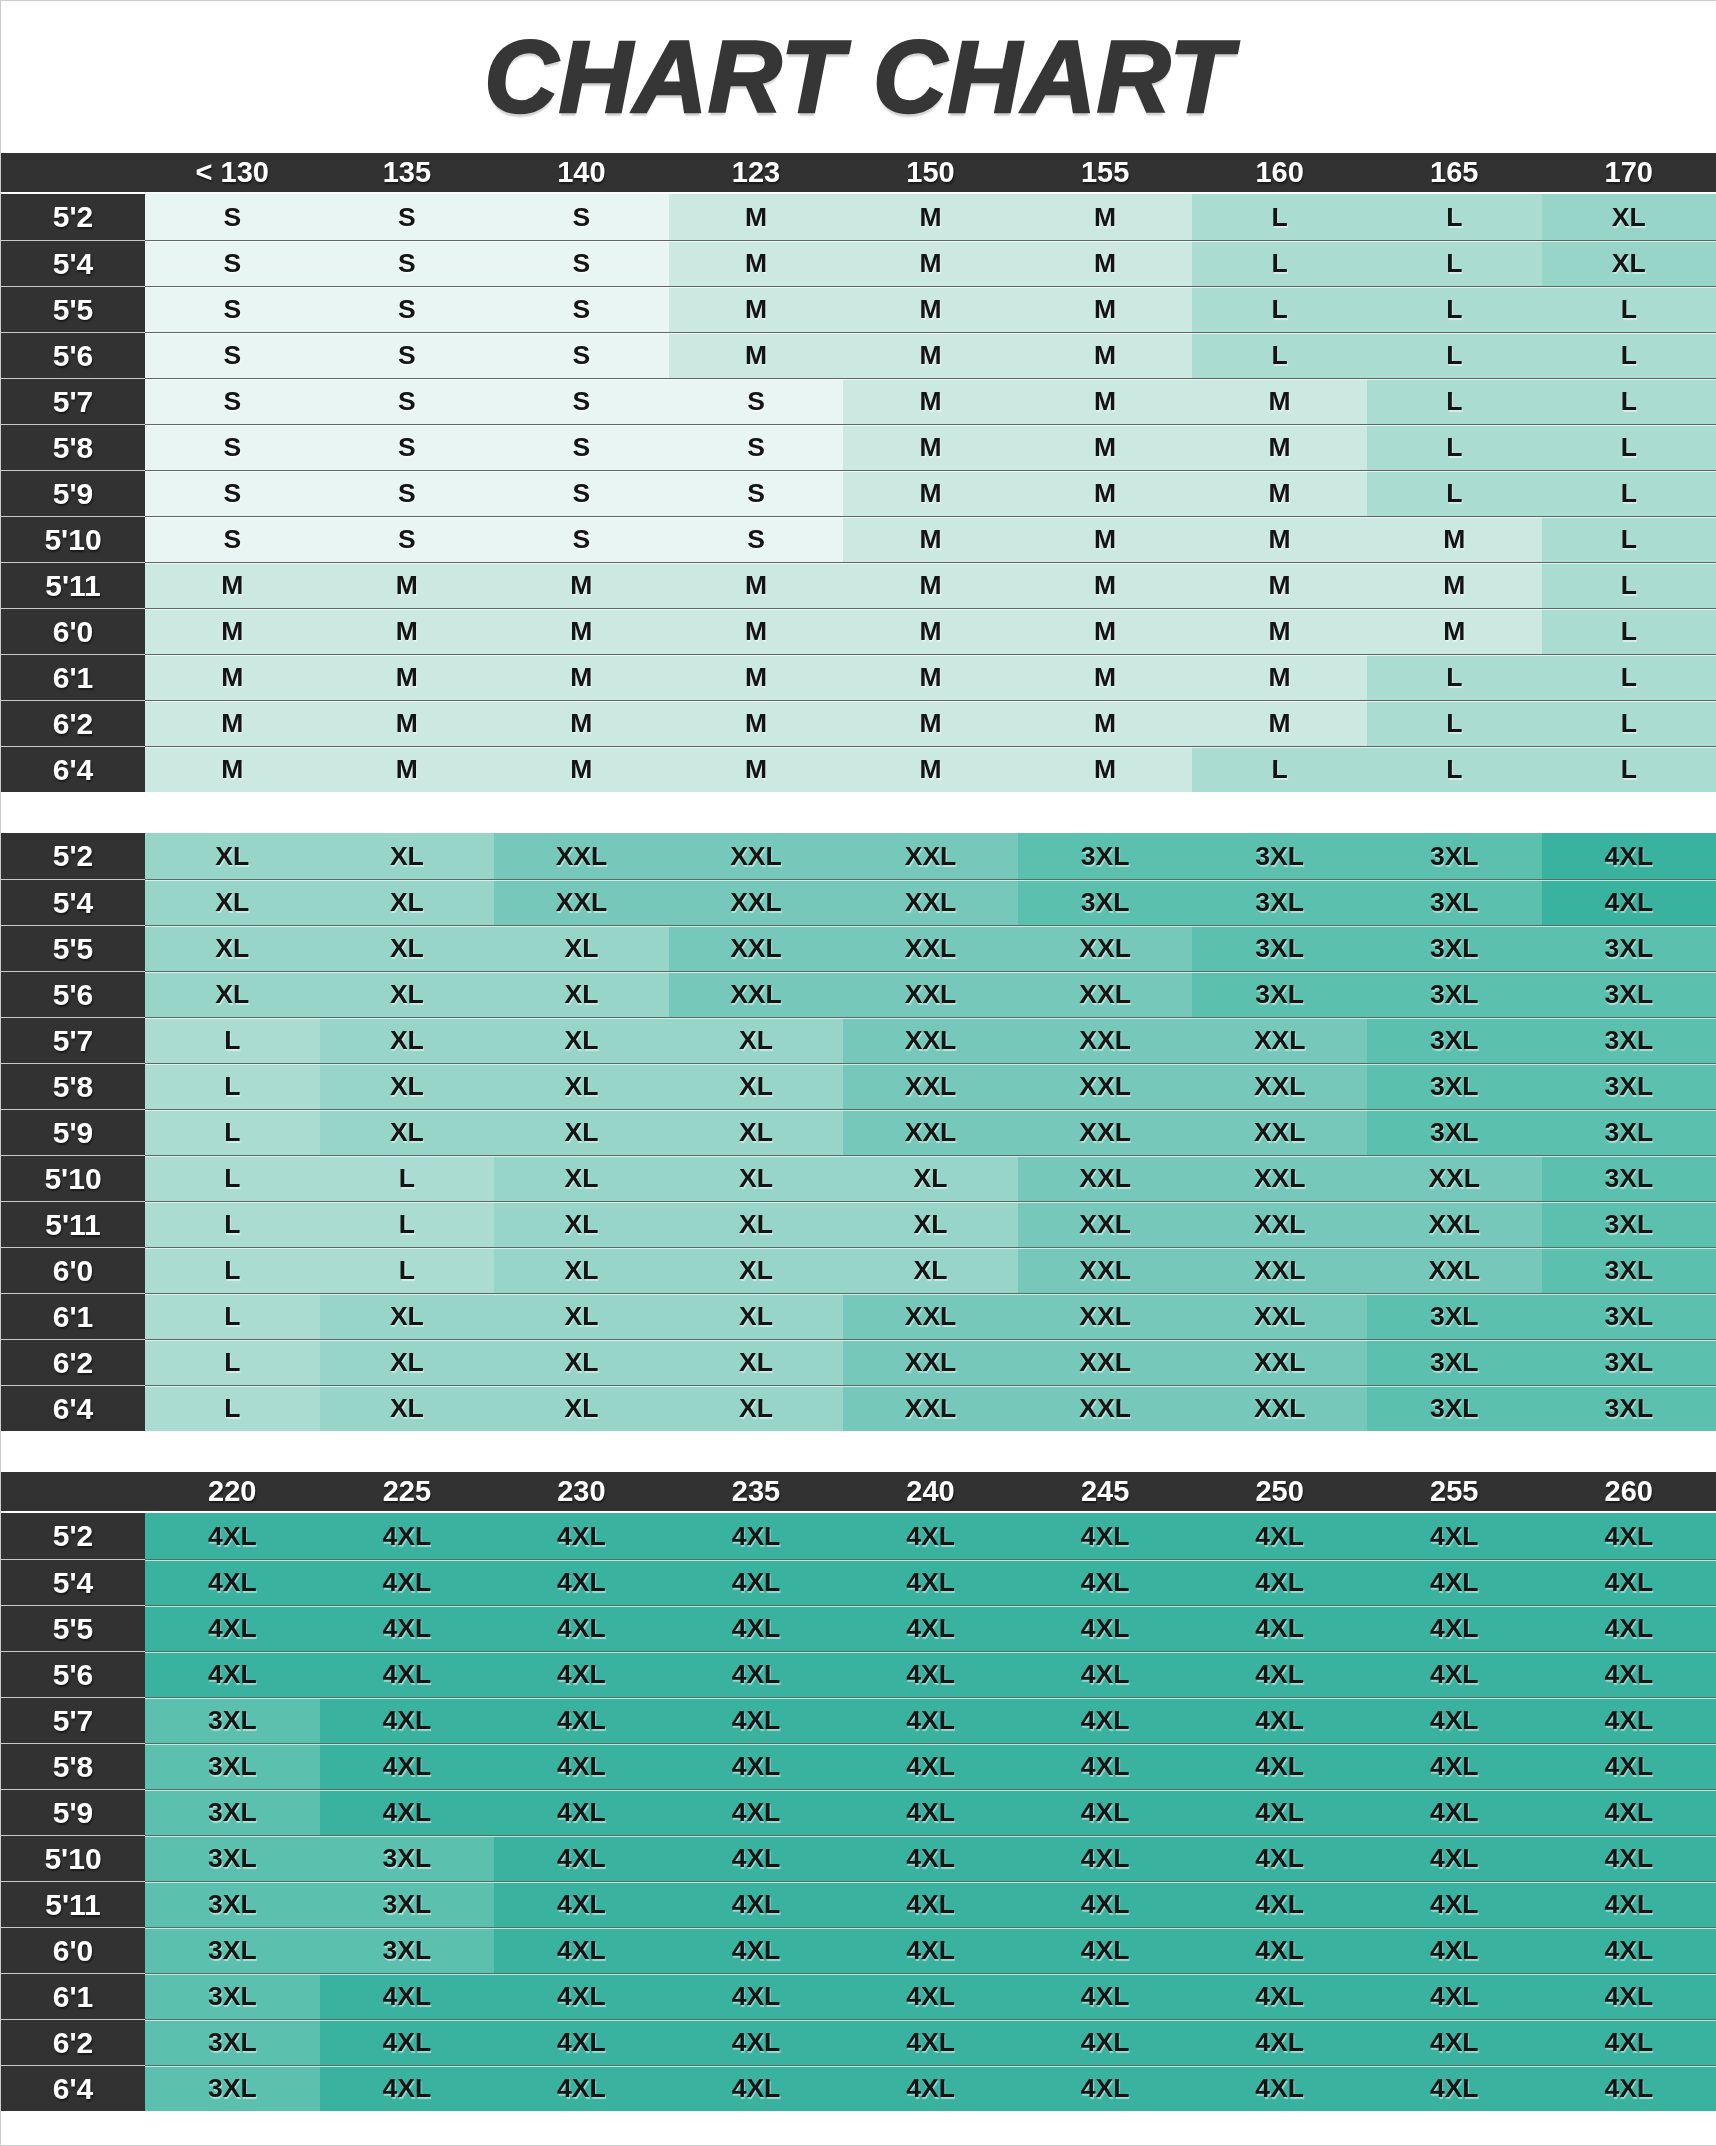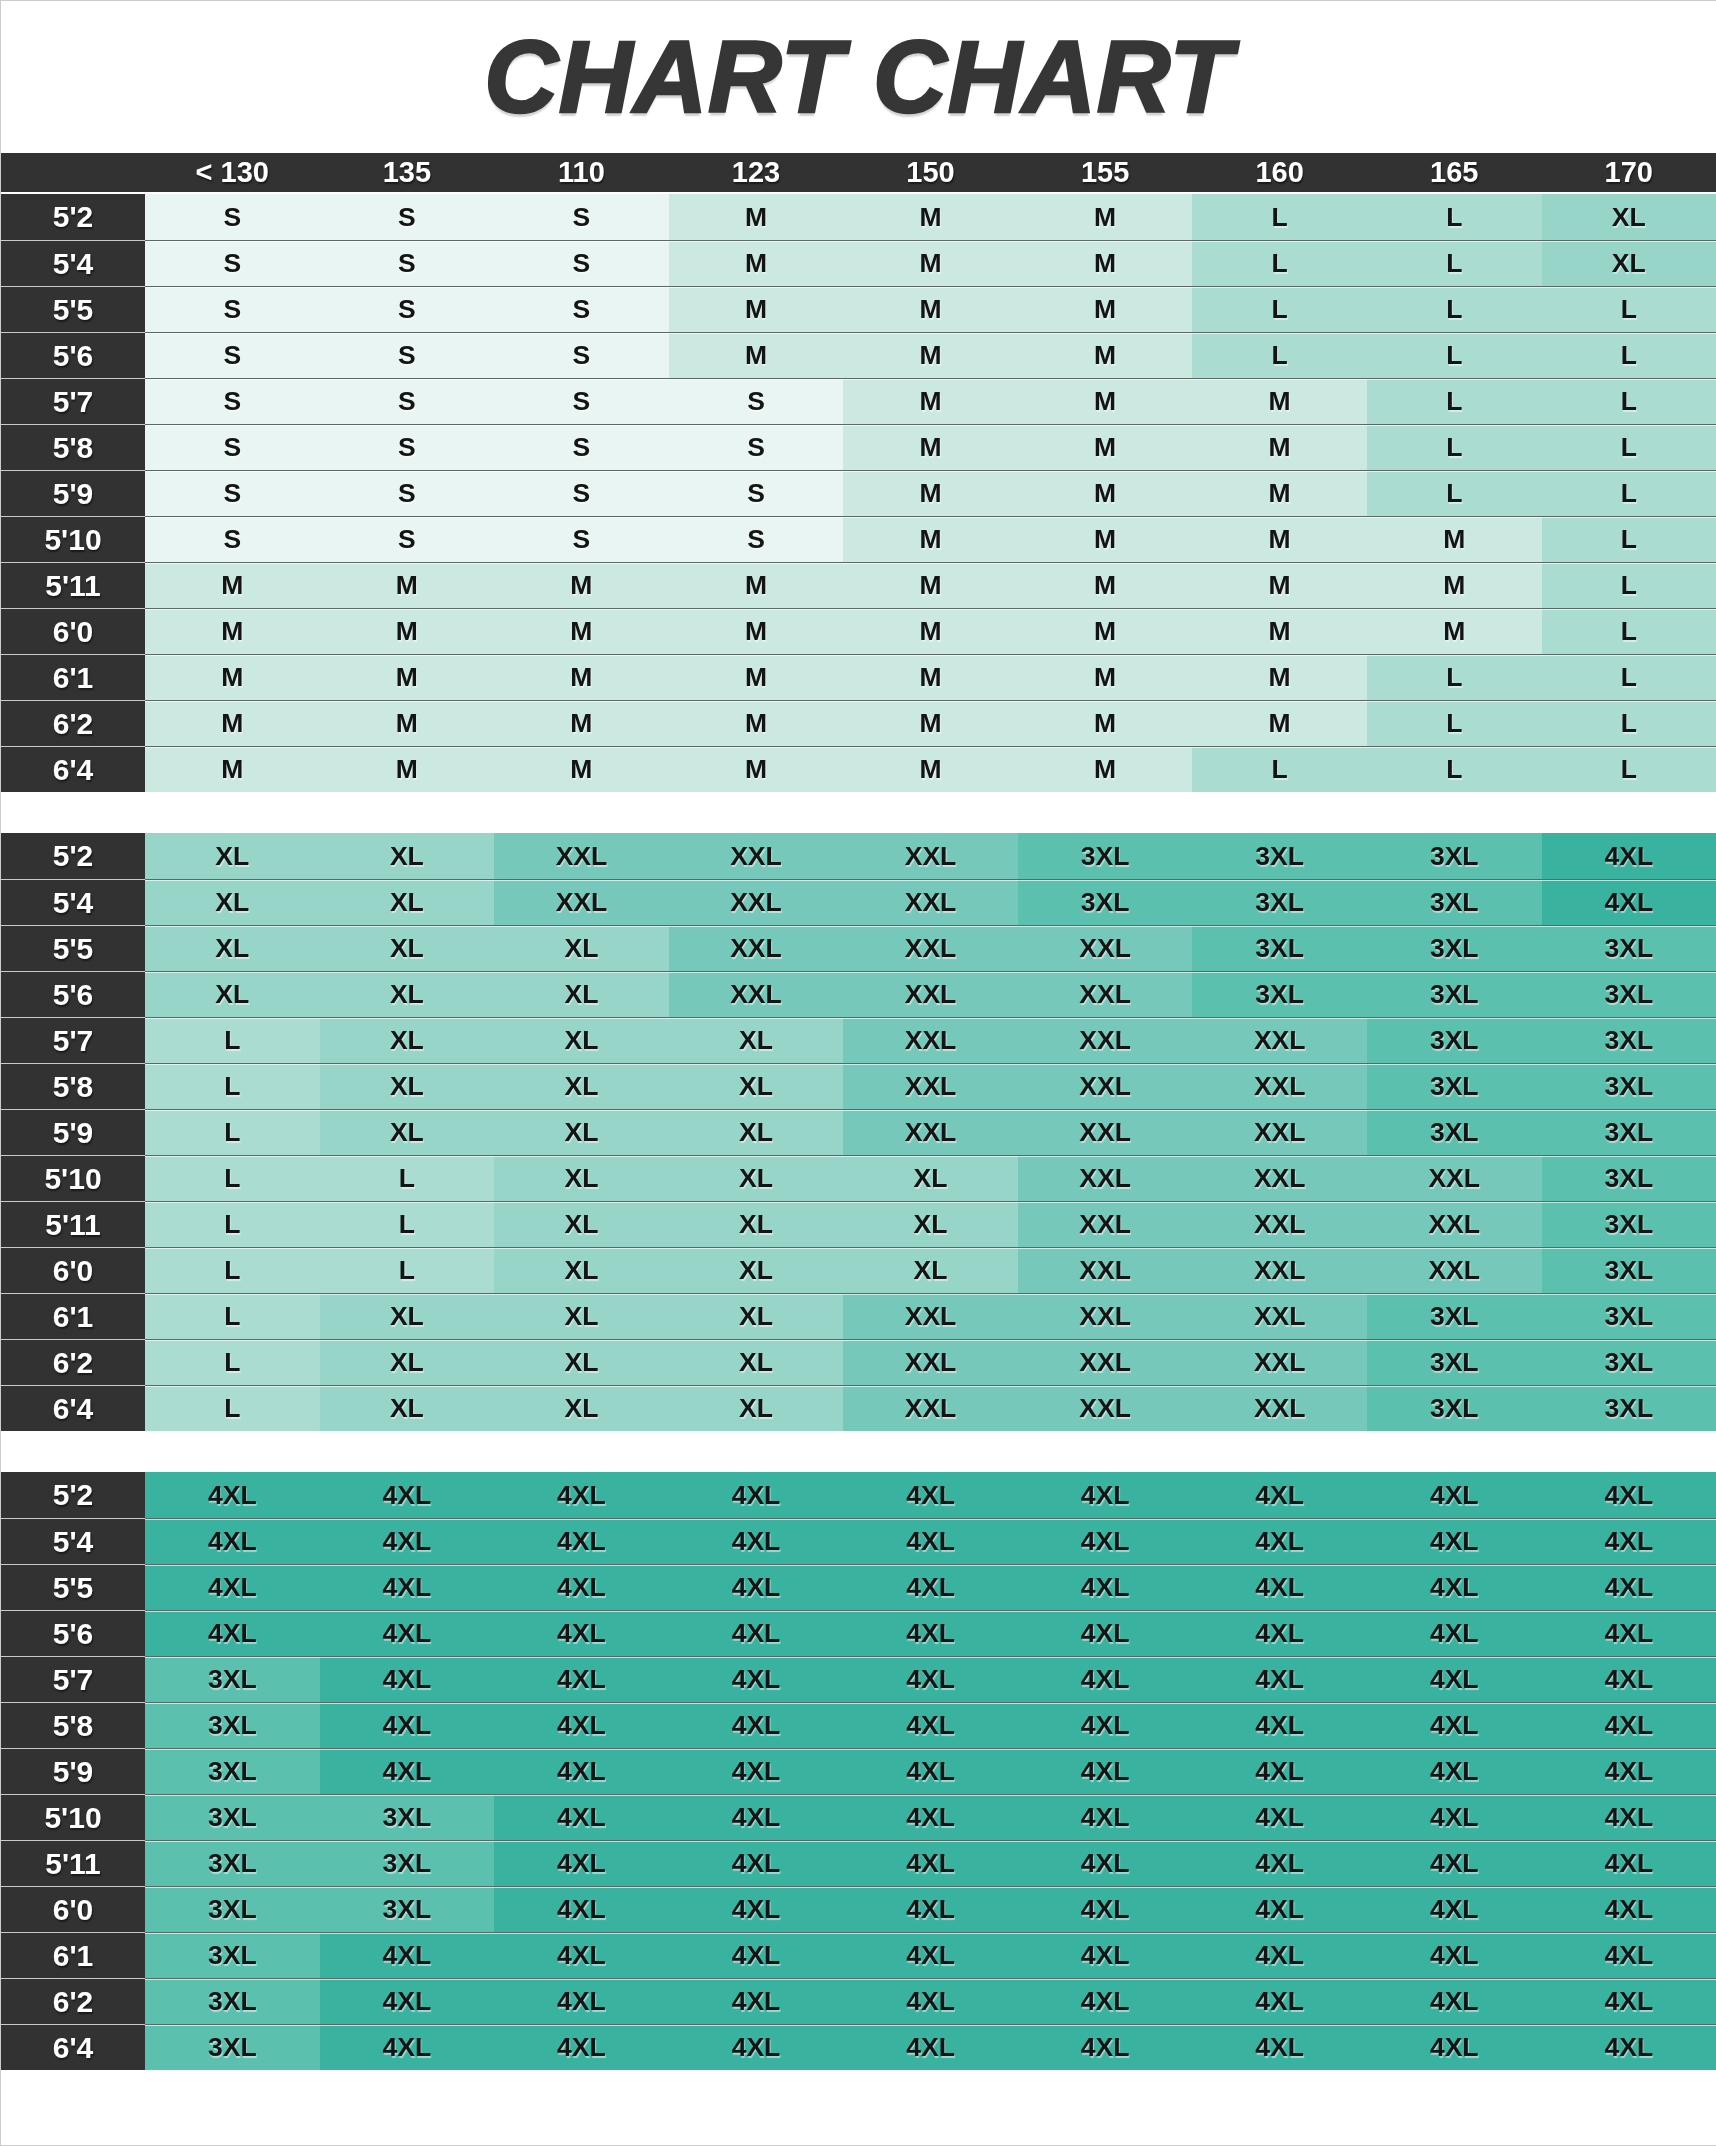--- a/index.html
+++ b/index.html
@@ -77,21 +77,21 @@
 
 <div class="title-band">
   <h1>CHART CHART</h1>
 </div>
 
 <section class="size-table">
   <div class="thead">
       <div class="corner"></div>
       <div class="wcol">&lt; 130</div>
       <div class="wcol">135</div>
-      <div class="wcol">110</div>
+      <div class="wcol">140</div>
       <div class="wcol">123</div>
       <div class="wcol">150</div>
       <div class="wcol">155</div>
       <div class="wcol">160</div>
       <div class="wcol">165</div>
       <div class="wcol">170</div>
     </div>
   <div class="tbody">
       <div class="row">
         <div class="hlabel">5'2</div>
@@ -463,20 +463,32 @@
           <div class="cell" style="background: rgb(92, 192, 175);">3XL</div>
           <div class="cell" style="background: rgb(92, 192, 175);">3XL</div>
         </div>
       </div>
     </div>
 </section>
 
 <div class="gap"></div>
 
 <section class="size-table">
+  <div class="thead">
+      <div class="corner"></div>
+      <div class="wcol">220</div>
+      <div class="wcol">225</div>
+      <div class="wcol">230</div>
+      <div class="wcol">235</div>
+      <div class="wcol">240</div>
+      <div class="wcol">245</div>
+      <div class="wcol">250</div>
+      <div class="wcol">255</div>
+      <div class="wcol">260</div>
+    </div>
   <div class="tbody">
       <div class="row">
         <div class="hlabel">5'2</div>
         <div class="cells">
           <div class="cell" style="background: rgb(58, 178, 160);">4XL</div>
           <div class="cell" style="background: rgb(58, 178, 160);">4XL</div>
           <div class="cell" style="background: rgb(58, 178, 160);">4XL</div>
           <div class="cell" style="background: rgb(58, 178, 160);">4XL</div>
           <div class="cell" style="background: rgb(58, 178, 160);">4XL</div>
           <div class="cell" style="background: rgb(58, 178, 160);">4XL</div>

